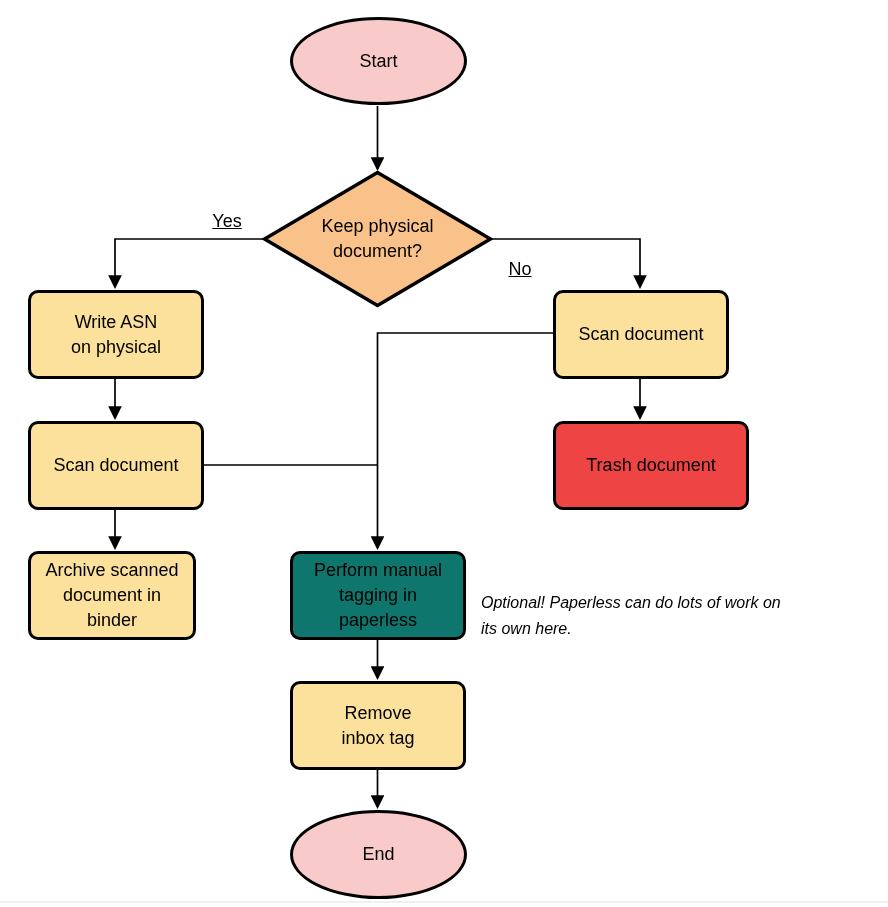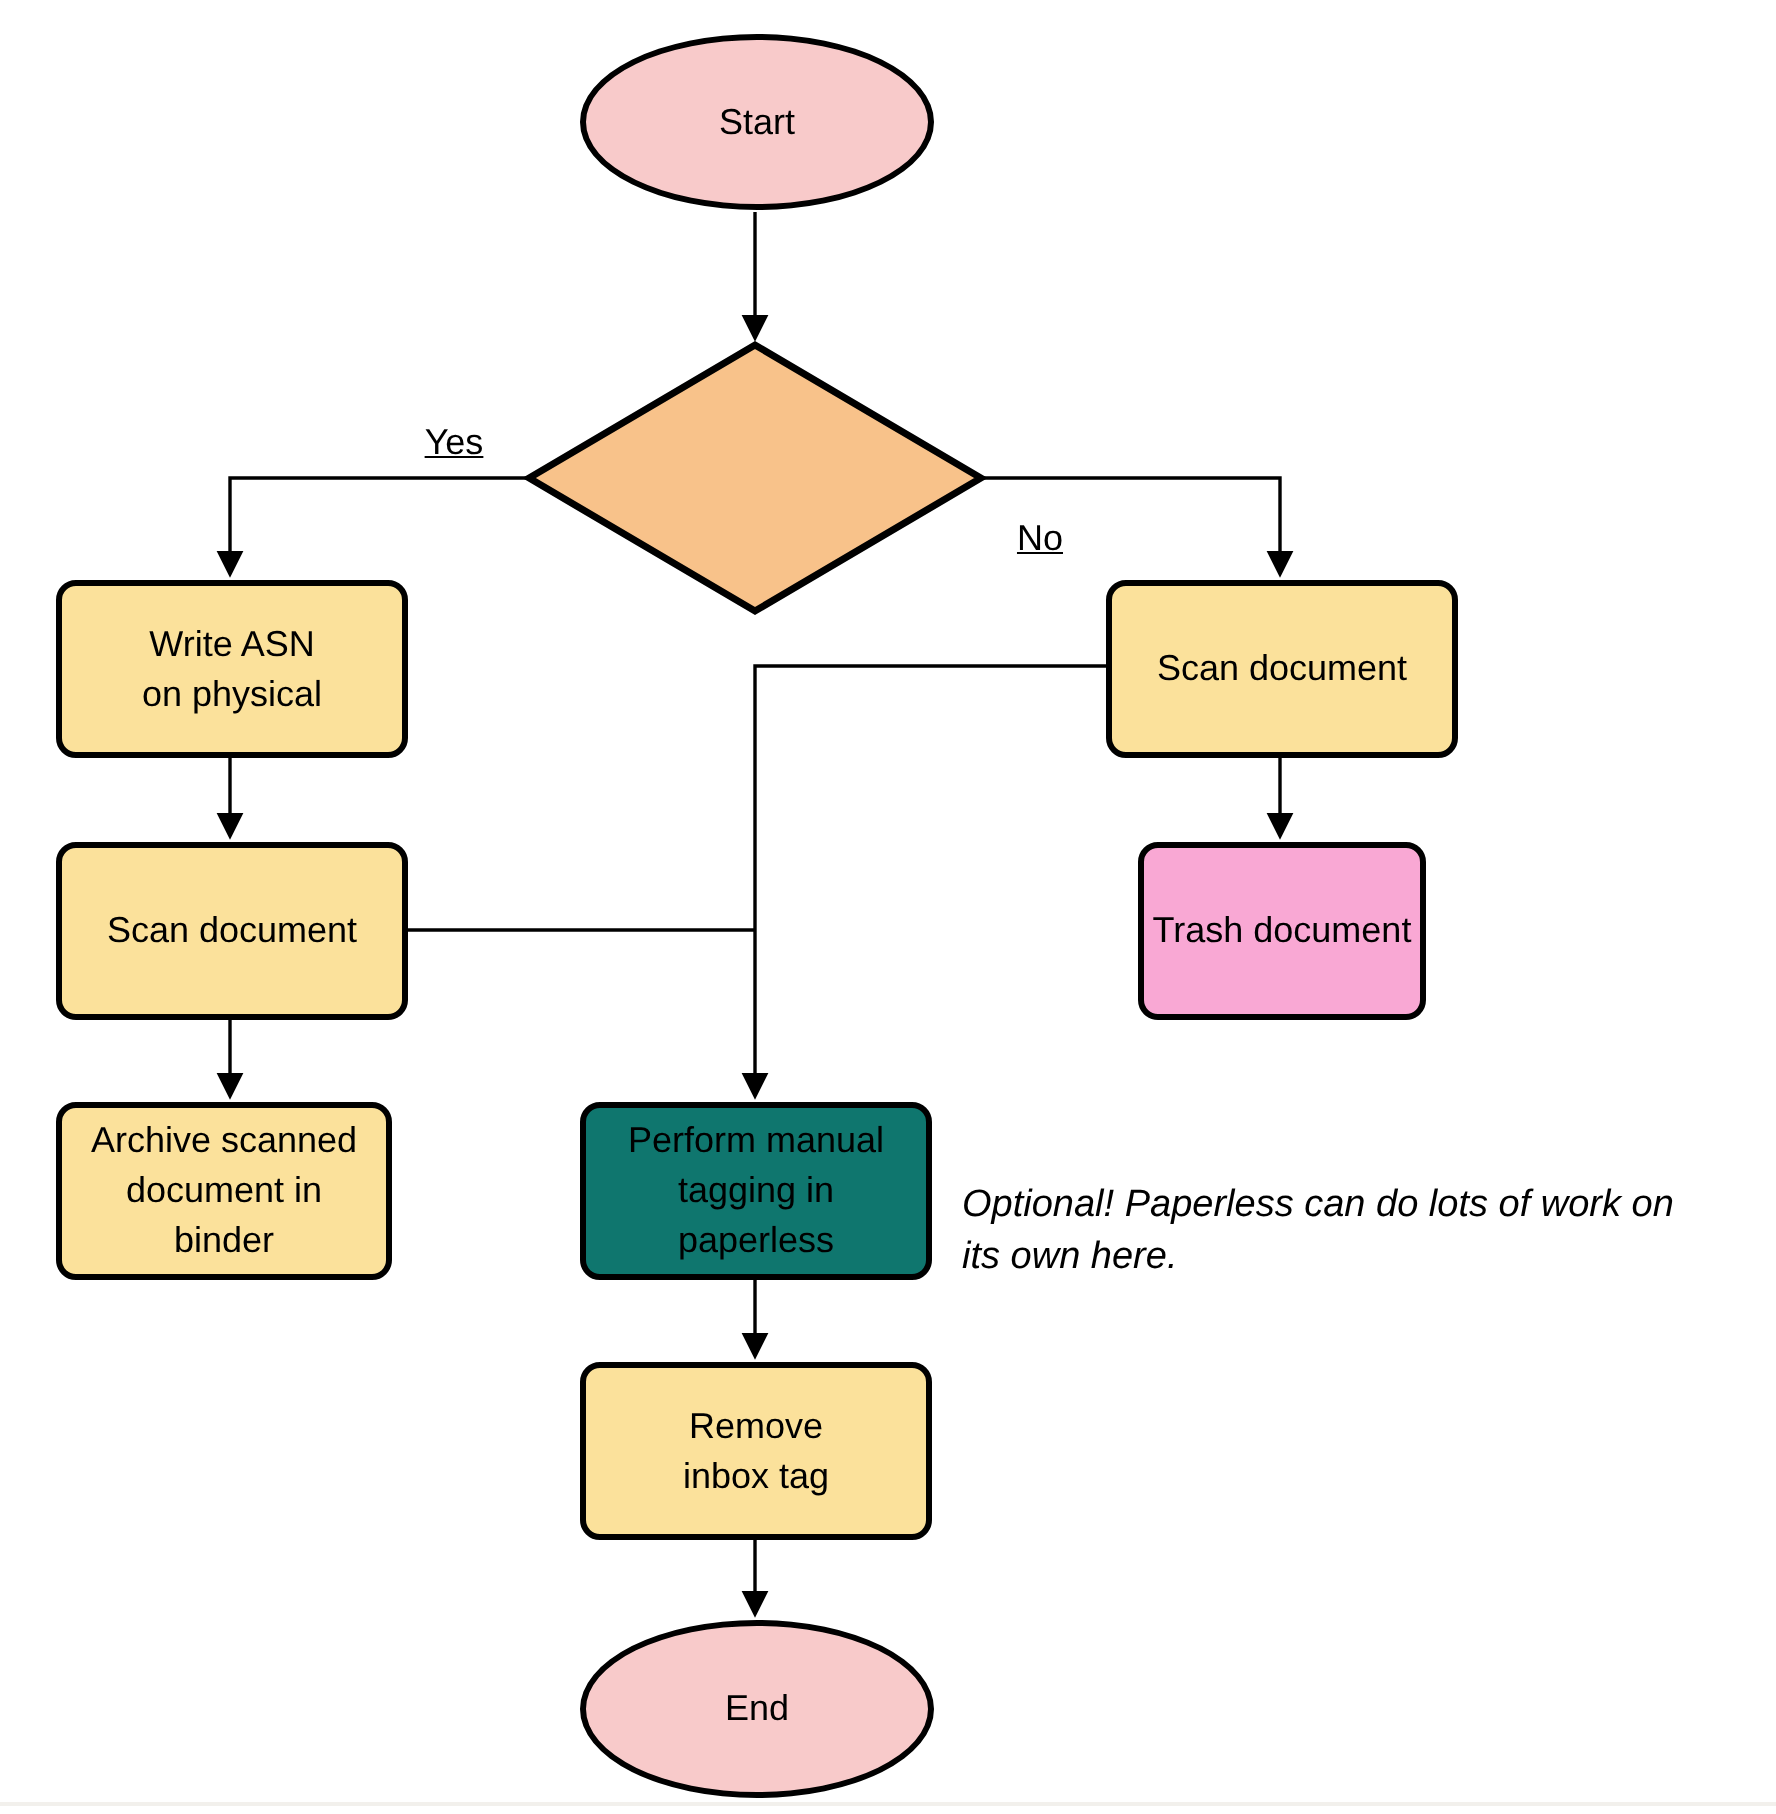--- a/index.html
+++ b/index.html
@@ -65,21 +65,21 @@
     color: #000000;
     text-align: center;
     width: 44px;
     text-decoration: underline;
   }
   .note {
     position: absolute;
     left: 481px;
     top: 590px;
     width: 404px;
-    font-size: 19px;
+    font-size: 16px;
     line-height: 26px;
     font-style: italic;
     color: #000000;
     white-space: pre-line;
   }
   .bottom-divider {
     position: absolute;
     left: 0;
     top: 901px;
     width: 888px;
@@ -111,20 +111,22 @@
   </svg>
 
   <div class="node terminator" style="left: 290px; top: 17px; width: 177px; height: 88px; background-color: rgb(248, 202, 202); justify-content: center;">
     <span>Start</span>
   </div>
 
   <div class="node diamond-wrap" style="left:262px; top:170px; width:231px; height:138px;">
     <svg width="231" height="138" viewBox="0 0 231 138">
       <polygon points="115.5,2.5 228.5,69 115.5,135.5 2.5,69" stroke="#000000" stroke-width="3.5" style="fill: rgb(248, 194, 138);"></polygon>
     </svg>
+    <div class="diamond-label">Keep physical
+document?</div>
   </div>
 
   <span class="edge-label" style="left:205px; top:211px;">Yes</span>
   <span class="edge-label" style="left:498px; top:211px;margin-top:48px;">No</span>
 
   <div class="node process" style="left: 28px; top: 290px; width: 176px; height: 89px; background-color: rgb(251, 225, 155);">
     <span>Write ASN
 on physical</span>
   </div>
 
@@ -135,21 +137,21 @@
   <div class="node process" style="left: 28px; top: 551px; width: 168px; height: 89px; background-color: rgb(251, 225, 155);">
     <span>Archive scanned
 document in
 binder</span>
   </div>
 
   <div class="node process" style="left: 553px; top: 290px; width: 176px; height: 89px; background-color: rgb(251, 225, 155);">
     <span>Scan document</span>
   </div>
 
-  <div class="node process" style="left: 569px; top: 421px; width: 144px; height: 89px; background-color: #f9a8d4;">
+  <div class="node process" style="left: 553px; top: 421px; width: 196px; height: 89px; background-color: #ef4444;">
     <span>Trash document</span>
   </div>
 
   <div class="node process" style="left: 290px; top: 551px; width: 176px; height: 89px; background-color: #0f766e;">
     <span>Perform manual
 tagging in
 paperless</span>
   </div>
 
   <div class="note">Optional! Paperless can do lots of work on

